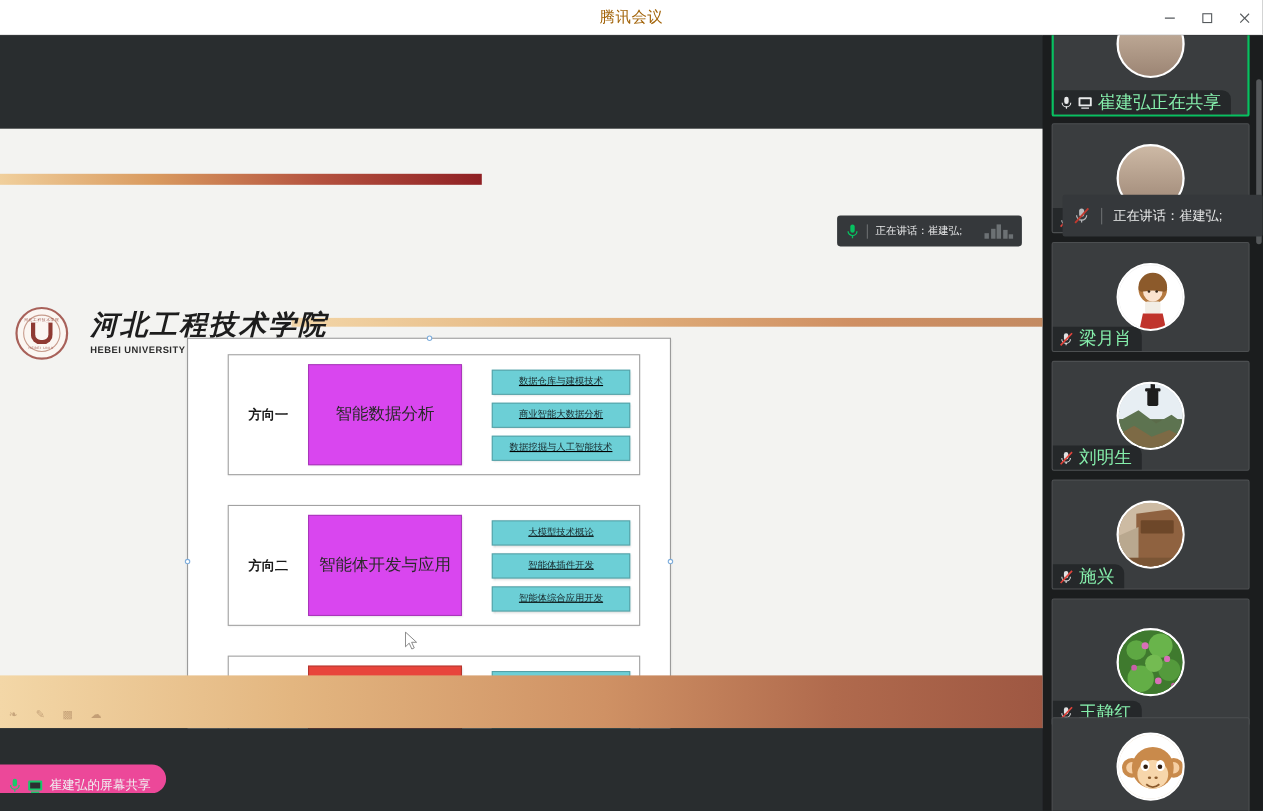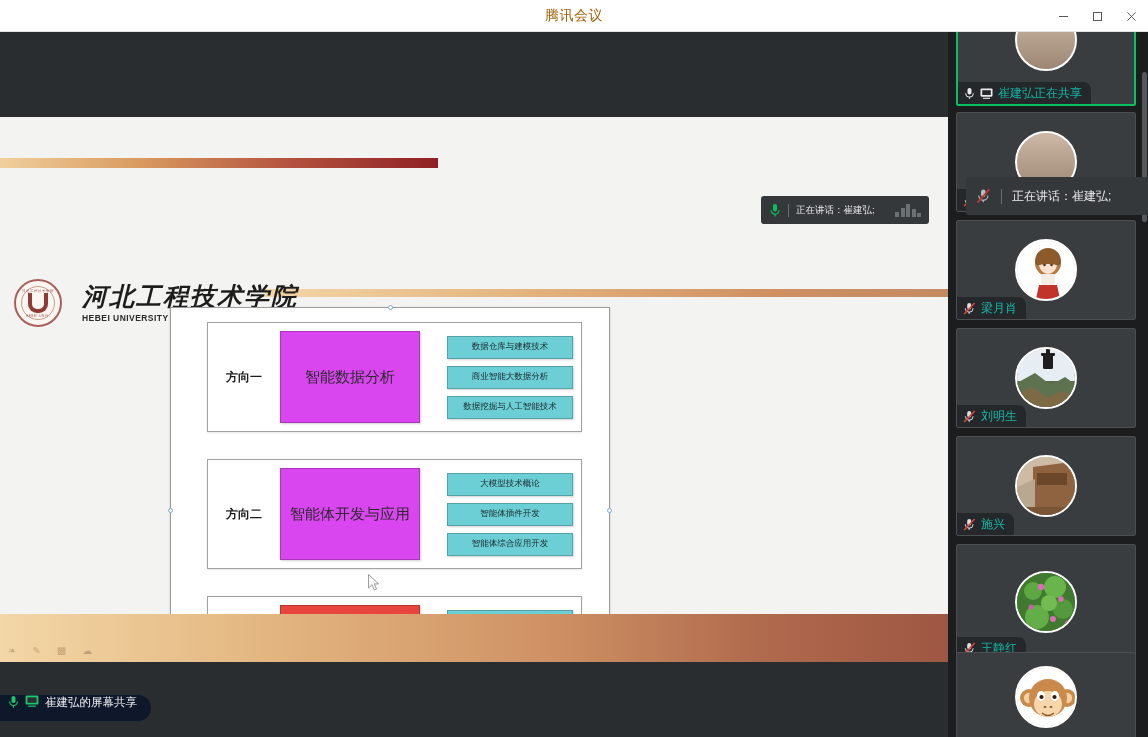--- a/index.html
+++ b/index.html
@@ -115,21 +115,21 @@
     display: flex; align-items: center; justify-content: center;
     font-size: 15px; color: #2a2a2a; text-align: center;
     border: 1px solid rgba(0,0,0,.22); line-height: 1.25;
     box-shadow: 1px 1px 2px rgba(0,0,0,.18);
   }
   .dir-main.green { background: #d946ef; }
   .dir-main.red   { background: #e8453c; }
 
   .sub-col {
     margin-left: 27px; display: flex; flex-direction: column;
-    justify-content: center; gap: 7px;
+    justify-content: center; gap: 7px; text-decoration: underline;
   }
   .sub-box {
     width: 126px; height: 23px; background: #6ccfd6;
     border: 1px solid rgba(0,0,0,.22);
     display: flex; align-items: center; justify-content: center;
     font-size: 8.5px; color: #17282b; white-space: nowrap;
     box-shadow: 1px 1px 2px rgba(0,0,0,.18);
   }
 
   
@@ -163,22 +163,22 @@
   .speaking-pill .divider { width: 1px; height: 13px; background: #6b6e71; }
   .speaking-pill .txt { font-size: 9.5px; color: #e9eaeb; white-space: nowrap; }
   .wave {
     margin-left: auto; display: flex; align-items: flex-end; gap: 1.5px; opacity:.55;
   }
   .wave i { display:block; width: 4px; background: #9aa0a4; }
 
   
   .share-label {
     position: absolute; left: 0; bottom: 16px; height: 26px;
-    background: #0f172a; border-radius: 0 13px 13px 0;
-    display: flex; align-items: flex-start; gap: 6px; padding: 0 14px 0 8px; z-index: 9; font-family: Liberation Serif, serif;
+    background: #ec4899; border-radius: 0 13px 13px 0;
+    display: flex; align-items: flex-end; gap: 6px; padding: 0 14px 0 8px; z-index: 9; font-family: Liberation Serif, serif;
   }
   .share-label .txt { font-size: 11.5px; color: #f0f1f2; white-space: nowrap; }
 
   
   .rail {
     position: absolute; left: 948px; top: 32px; width: 200px; height: 705px;
     background: #1b1d1e; overflow: hidden;
   }
   .tile {
     position: absolute; left: 8px; width: 180px;
@@ -189,21 +189,21 @@
   .tile-avatar {
     position: absolute; left: 50%; top: 50%; transform: translate(-50%,-50%);
     width: 62px; height: 62px; border-radius: 50%; overflow: hidden;
     border: 2px solid #ffffff; background: #ddd;
   }
   .name-chip {
     position: absolute; left: 0; bottom: 0; height: 22px;
     background: #25282a; border-radius: 0 8px 0 0;
     display: flex; align-items: center; gap: 5px; padding: 0 9px 0 6px;
   }
-  .name-chip .nm { font-size: 12px; color: #14b8a6; white-space: nowrap; }
+  .name-chip .nm { font-size: 16px; color: #86efac; white-space: nowrap; }
 
   
   .rail-tooltip {
     position: absolute; left: 18px; top: 145px; width: 182px; height: 38px;
     background: #35383b; border-radius: 2px; z-index: 20;
     display: flex; align-items: center; gap: 10px; padding: 0 10px;
   }
   .rail-tooltip .divider { width: 1px; height: 15px; background: #6b6e71; }
   .rail-tooltip .txt { font-size: 12px; color: #eceded; white-space: nowrap; }
 

